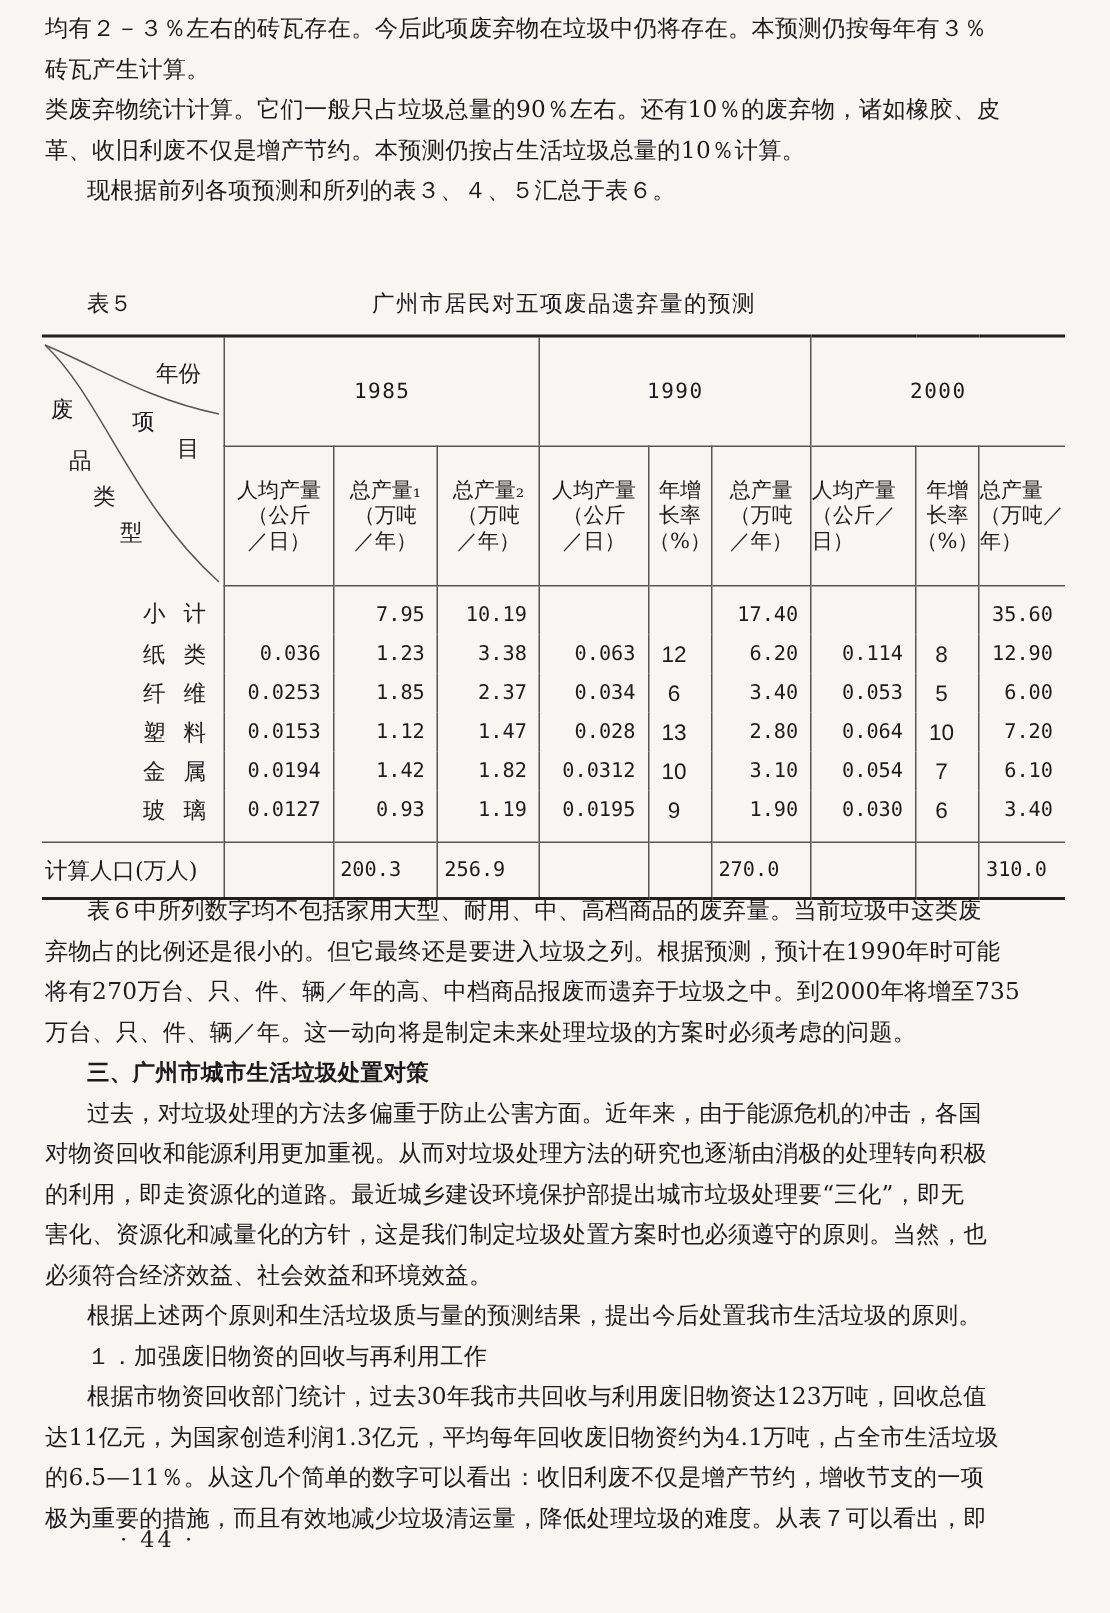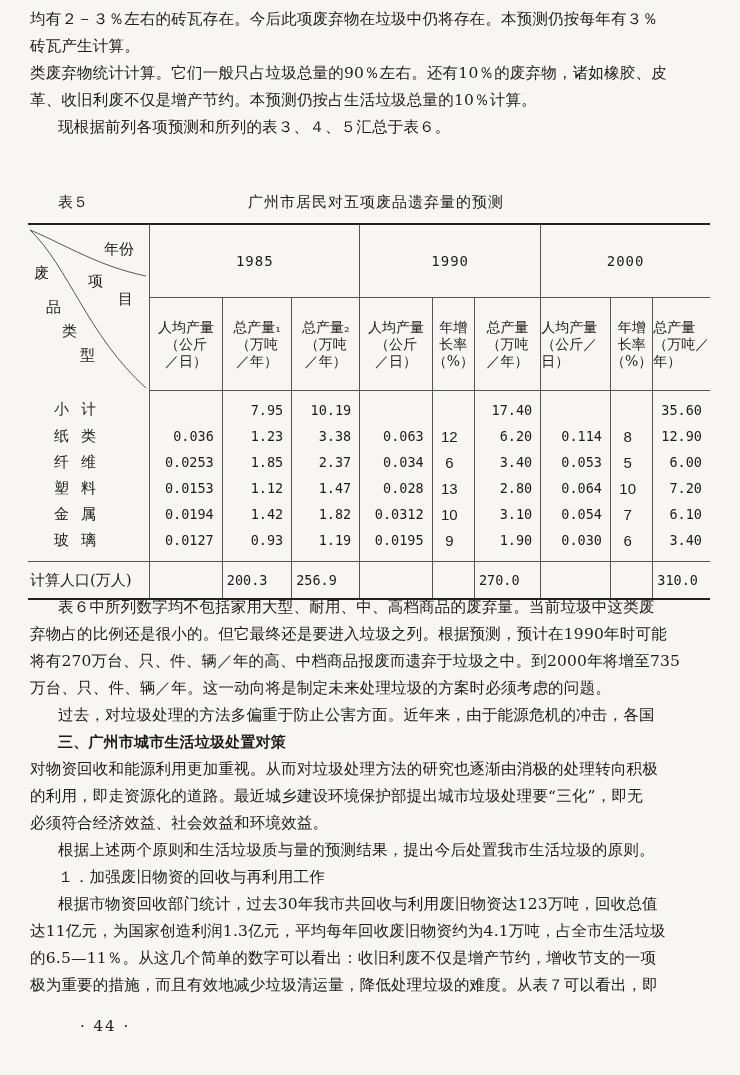--- a/index.html
+++ b/index.html
@@ -110,21 +110,21 @@
       text-align: right;
       padding-right: 8px !important;
     }
     .rate {
       font-family: "Liberation Sans", sans-serif;
       font-size: 15px;
       text-align: center;
     }
     .rowlabel {
       font-size: 15px;
-      text-align: left;
+      text-align: right;
       padding-left: 26px !important;
       letter-spacing: 12px;
       height: 26px;
     }
     .first-data td { padding-top: 6px; }
     .last-data td { padding-bottom: 8px; }
     .pop-row td {
       height: 36px;
       border-top: 1px solid #555;
     }
@@ -332,24 +332,25 @@
       </tr>
     </tbody>
       </table>
   </div>
 
   <div class="p" style="top:594px;">
     <span class="line indent">表６中所列数字均不包括家用大型、耐用、中、高档商品的废弃量。当前垃圾中这类废</span>
     <span class="line">弃物占的比例还是很小的。但它最终还是要进入垃圾之列。根据预测，预计在1990年时可能</span>
     <span class="line">将有270万台、只、件、辆／年的高、中档商品报废而遗弃于垃圾之中。到2000年将增至735</span>
     <span class="line">万台、只、件、辆／年。这一动向将是制定未来处理垃圾的方案时必须考虑的问题。</span>
+    <span class="line indent bold">三、广州市城市生活垃圾处置对策</span>
     <span class="line indent">过去，对垃圾处理的方法多偏重于防止公害方面。近年来，由于能源危机的冲击，各国</span>
-    <span class="line indent bold">三、广州市城市生活垃圾处置对策</span>
     <span class="line">对物资回收和能源利用更加重视。从而对垃圾处理方法的研究也逐渐由消极的处理转向积极</span>
     <span class="line">的利用，即走资源化的道路。最近城乡建设环境保护部提出城市垃圾处理要“三化”，即无</span>
+    <span class="line">害化、资源化和减量化的方针，这是我们制定垃圾处置方案时也必须遵守的原则。当然，也</span>
     <span class="line">必须符合经济效益、社会效益和环境效益。</span>
     <span class="line indent">根据上述两个原则和生活垃圾质与量的预测结果，提出今后处置我市生活垃圾的原则。</span>
     <span class="line indent">１．加强废旧物资的回收与再利用工作</span>
     <span class="line indent">根据市物资回收部门统计，过去30年我市共回收与利用废旧物资达123万吨，回收总值</span>
     <span class="line">达11亿元，为国家创造利润1.3亿元，平均每年回收废旧物资约为4.1万吨，占全市生活垃圾</span>
     <span class="line">的6.5—11％。从这几个简单的数字可以看出：收旧利废不仅是增产节约，增收节支的一项</span>
     <span class="line">极为重要的措施，而且有效地减少垃圾清运量，降低处理垃圾的难度。从表７可以看出，即</span>
   </div>
 
   <div class="page-num">· 44 ·</div>

